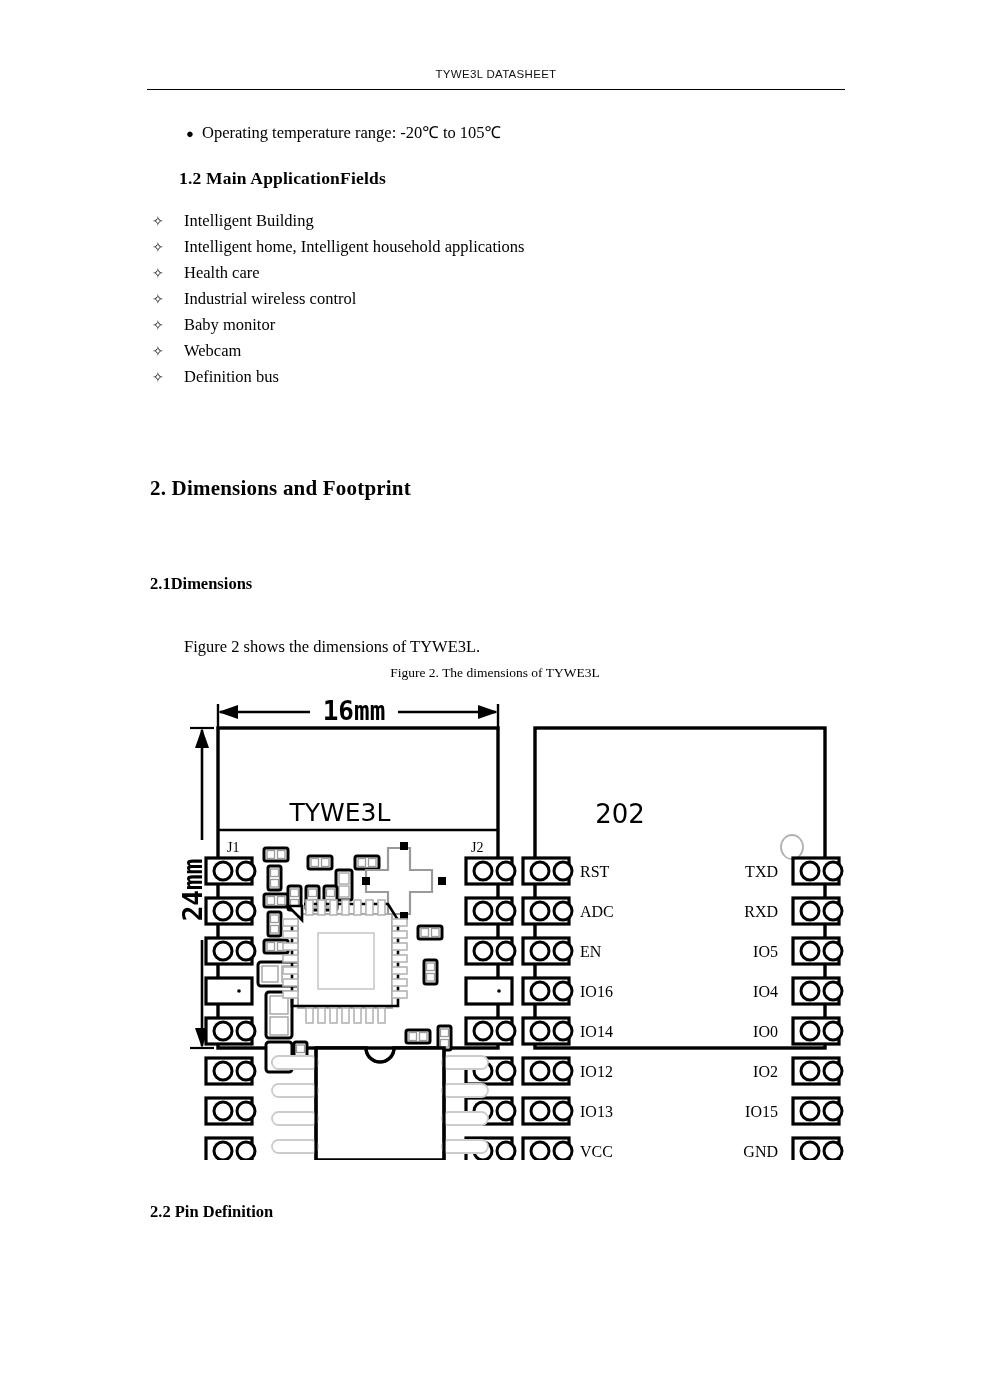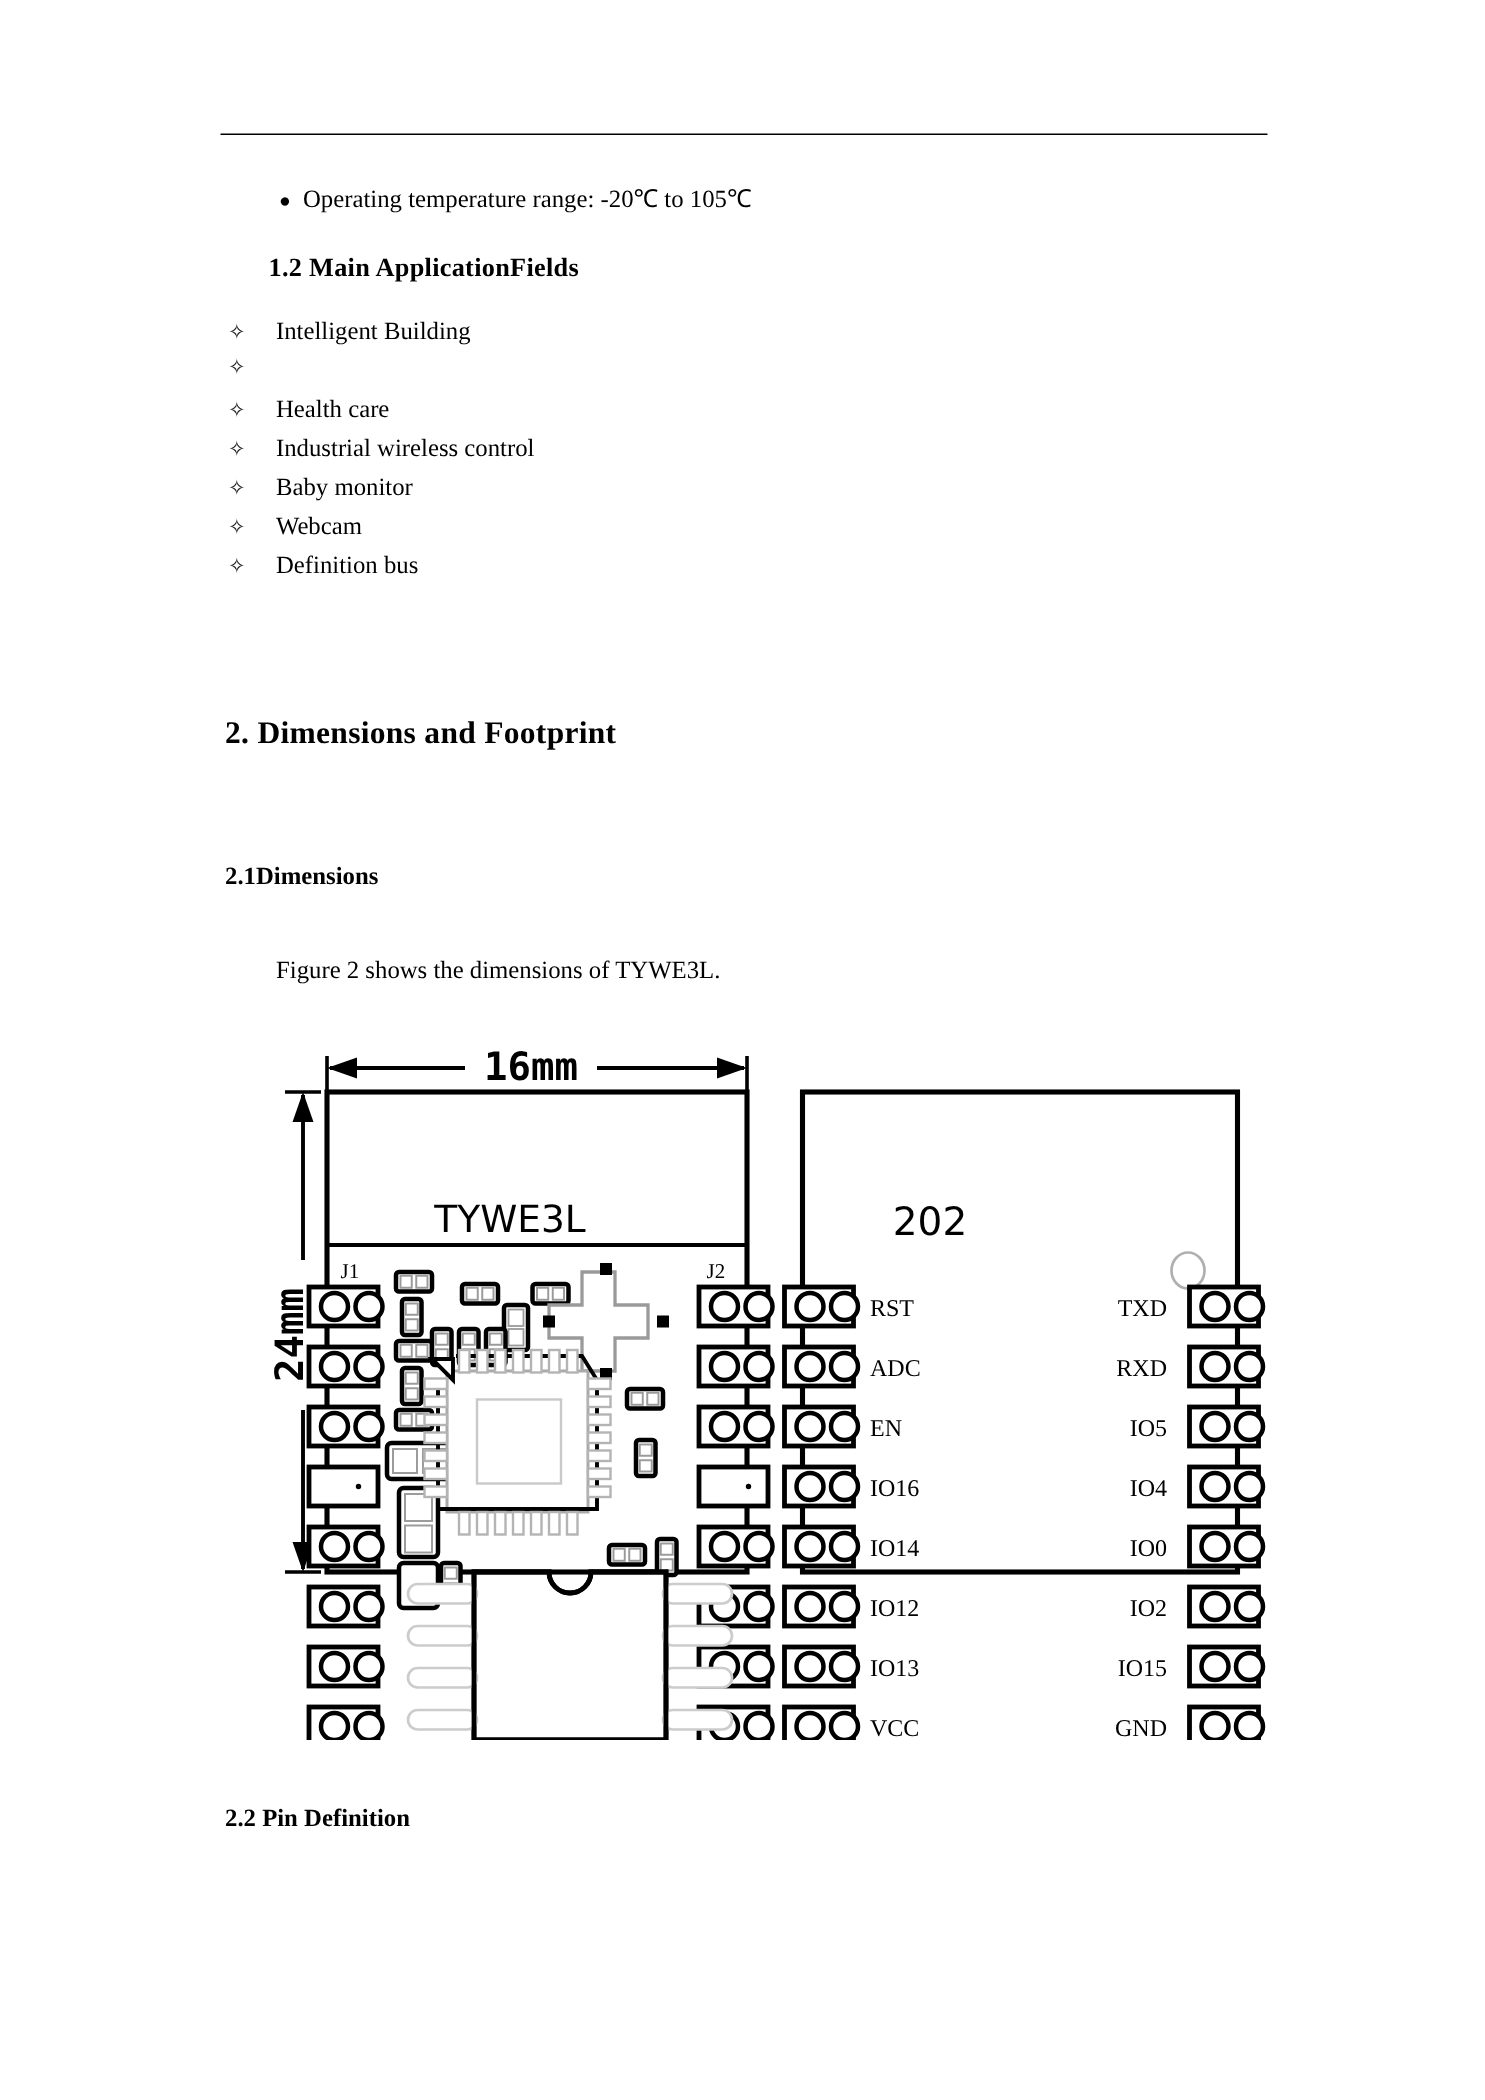--- a/index.html
+++ b/index.html
@@ -57,36 +57,38 @@
 
   
   .figure { position:absolute; left:180px; top:690px; width:680px; height:470px; }
   .figure svg { display:block; }
 </style>
 </head>
 <body>
 
 <div class="page">
 
+  <div class="hdr-title">TYWE3L DATASHEET</div>
   <div class="hdr-rule"></div>
 
   <div class="bullet-row" style="left:186px; top:120px;">
     <span class="bullet-dot">●</span>
     <span class="bullet-txt">Operating temperature range: -20℃  to 105℃</span>
   </div>
 
   <h1 class="sect" style="left:150px; top:168px; font-size:17.5px;margin-left:29px;">1.2 Main ApplicationFields</h1>
 
   <div class="diamond-list">
     <div class="diamond-row">
       <span class="diamond-mark">✧</span>
       <span class="diamond-txt">Intelligent Building</span>
     </div>
     <div class="diamond-row">
       <span class="diamond-mark">✧</span>
+      <span class="diamond-txt">Intelligent home, Intelligent household applications</span>
     </div>
     <div class="diamond-row">
       <span class="diamond-mark">✧</span>
       <span class="diamond-txt">Health care</span>
     </div>
     <div class="diamond-row">
       <span class="diamond-mark">✧</span>
       <span class="diamond-txt">Industrial wireless control</span>
     </div>
     <div class="diamond-row">
@@ -102,20 +104,21 @@
       <span class="diamond-txt">Definition bus</span>
     </div>
   </div>
 
   <h1 class="sect" style="left:150px; top:476px;">2. Dimensions and Footprint</h1>
 
   <h2 class="sub" style="left:150px; top:540px;margin-top:34px;">2.1Dimensions</h2>
 
   <div class="para" style="left:184px; top:637px;">Figure 2 shows the dimensions of TYWE3L.</div>
 
+  <div class="figcap" style="left:260px; top:665px; width:470px;">Figure 2. The dimensions of TYWE3L</div>
 
   <div class="figure">
     <svg width="680" height="470" viewBox="0 0 680 470" xmlns="http://www.w3.org/2000/svg">
       <defs>
 
         <g id="padLeftBoard">
           <rect x="0" y="0" width="46" height="26" fill="#fff" stroke="#000" stroke-width="3.2"></rect>
           <circle cx="17" cy="13" r="9" fill="#fff" stroke="#000" stroke-width="3"></circle>
           <circle cx="40" cy="13" r="9" fill="#fff" stroke="#000" stroke-width="3"></circle>
         </g>

